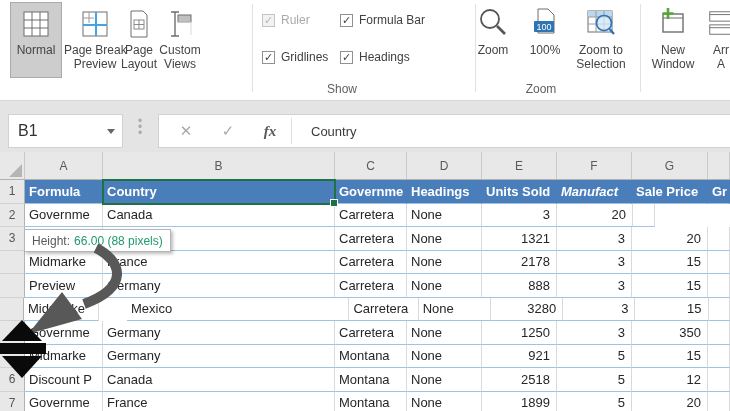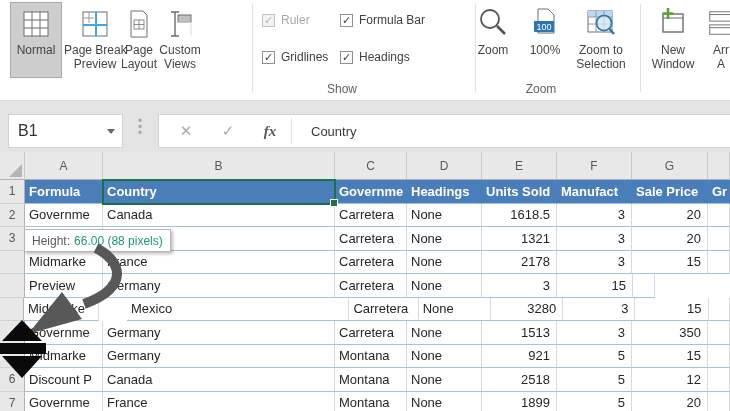--- a/index.html
+++ b/index.html
@@ -235,31 +235,30 @@
       <div class="hcell" style="width: 22px;"></div>
     </div>
     <div class="rows">
       <div class="row hdr">
         <div class="rownum" style="width: 25px;">1</div>
         <div class="cell" style="width: 78px;">Formula</div>
         <div class="cell" style="width: 232px;">Country</div>
         <div class="cell" style="width: 72px;">Governme</div>
         <div class="cell" style="width: 75px;">Headings</div>
         <div class="cell" style="width: 75px;">Units Sold</div>
-        <div class="cell" style="width: 75px;">Manufact</div>
+        <div class="cell" style="width: 75px; font-style: italic;">Manufact</div>
         <div class="cell" style="width: 76px;">Sale Price</div>
         <div class="cell" style="width: 22px;">Gr</div>
       </div>
       <div class="row">
         <div class="rownum" style="width: 25px;">2</div>
         <div class="cell" style="width: 78px;">Governme</div>
         <div class="cell" style="width: 232px;">Canada</div>
         <div class="cell" style="width: 72px;">Carretera</div>
         <div class="cell" style="width: 75px;">None</div>
-        <div class="cell num-r" style="width: 75px;">1618.5</div>
         <div class="cell num-r" style="width: 75px;">3</div>
         <div class="cell num-r" style="width: 76px;">20</div>
         <div class="cell" style="width: 22px;"></div>
       </div>
       <div class="row">
         <div class="rownum" style="width: 25px;">3</div>
         <div class="cell" style="width: 78px;"></div>
         <div class="cell" style="width: 232px;"></div>
         <div class="cell" style="width: 72px;">Carretera</div>
         <div class="cell" style="width: 75px;">None</div>
@@ -278,20 +277,21 @@
         <div class="cell num-r" style="width: 75px;">3</div>
         <div class="cell num-r" style="width: 76px;">15</div>
         <div class="cell" style="width: 22px;"></div>
       </div>
       <div class="row">
         <div class="rownum" style="width: 25px;"></div>
         <div class="cell" style="width: 78px;">Preview</div>
         <div class="cell" style="width: 232px;">Germany</div>
         <div class="cell" style="width: 72px;">Carretera</div>
         <div class="cell" style="width: 75px;">None</div>
+        <div class="cell num-r" style="width: 75px;">888</div>
         <div class="cell num-r" style="width: 75px;">3</div>
         <div class="cell num-r" style="width: 76px;">15</div>
         <div class="cell" style="width: 22px;"></div>
       </div>
       <div class="row">
         <div class="rownum" style="width: 25px;"></div>
         <div class="cell" style="width: 78px;">Midmarke</div>
         <div class="cell" style="width: 232px; margin-left: 28px;">Mexico</div>
         <div class="cell" style="width: 72px;">Carretera</div>
         <div class="cell" style="width: 75px;">None</div>
@@ -299,21 +299,21 @@
         <div class="cell num-r" style="width: 75px;">3</div>
         <div class="cell num-r" style="width: 76px;">15</div>
         <div class="cell" style="width: 22px;"></div>
       </div>
       <div class="row">
         <div class="rownum" style="width: 25px;"></div>
         <div class="cell" style="width: 78px;">Governme</div>
         <div class="cell" style="width: 232px;">Germany</div>
         <div class="cell" style="width: 72px;">Carretera</div>
         <div class="cell" style="width: 75px;">None</div>
-        <div class="cell num-r" style="width: 75px;">1513</div>
+        <div class="cell num-r" style="width: 75px;">1250</div>
         <div class="cell num-r" style="width: 75px;">3</div>
         <div class="cell num-r" style="width: 76px;">350</div>
         <div class="cell" style="width: 22px;"></div>
       </div>
       <div class="row">
         <div class="rownum" style="width: 25px;"></div>
         <div class="cell" style="width: 78px;">Midmarke</div>
         <div class="cell" style="width: 232px;">Germany</div>
         <div class="cell" style="width: 72px;">Montana</div>
         <div class="cell" style="width: 75px;">None</div>

